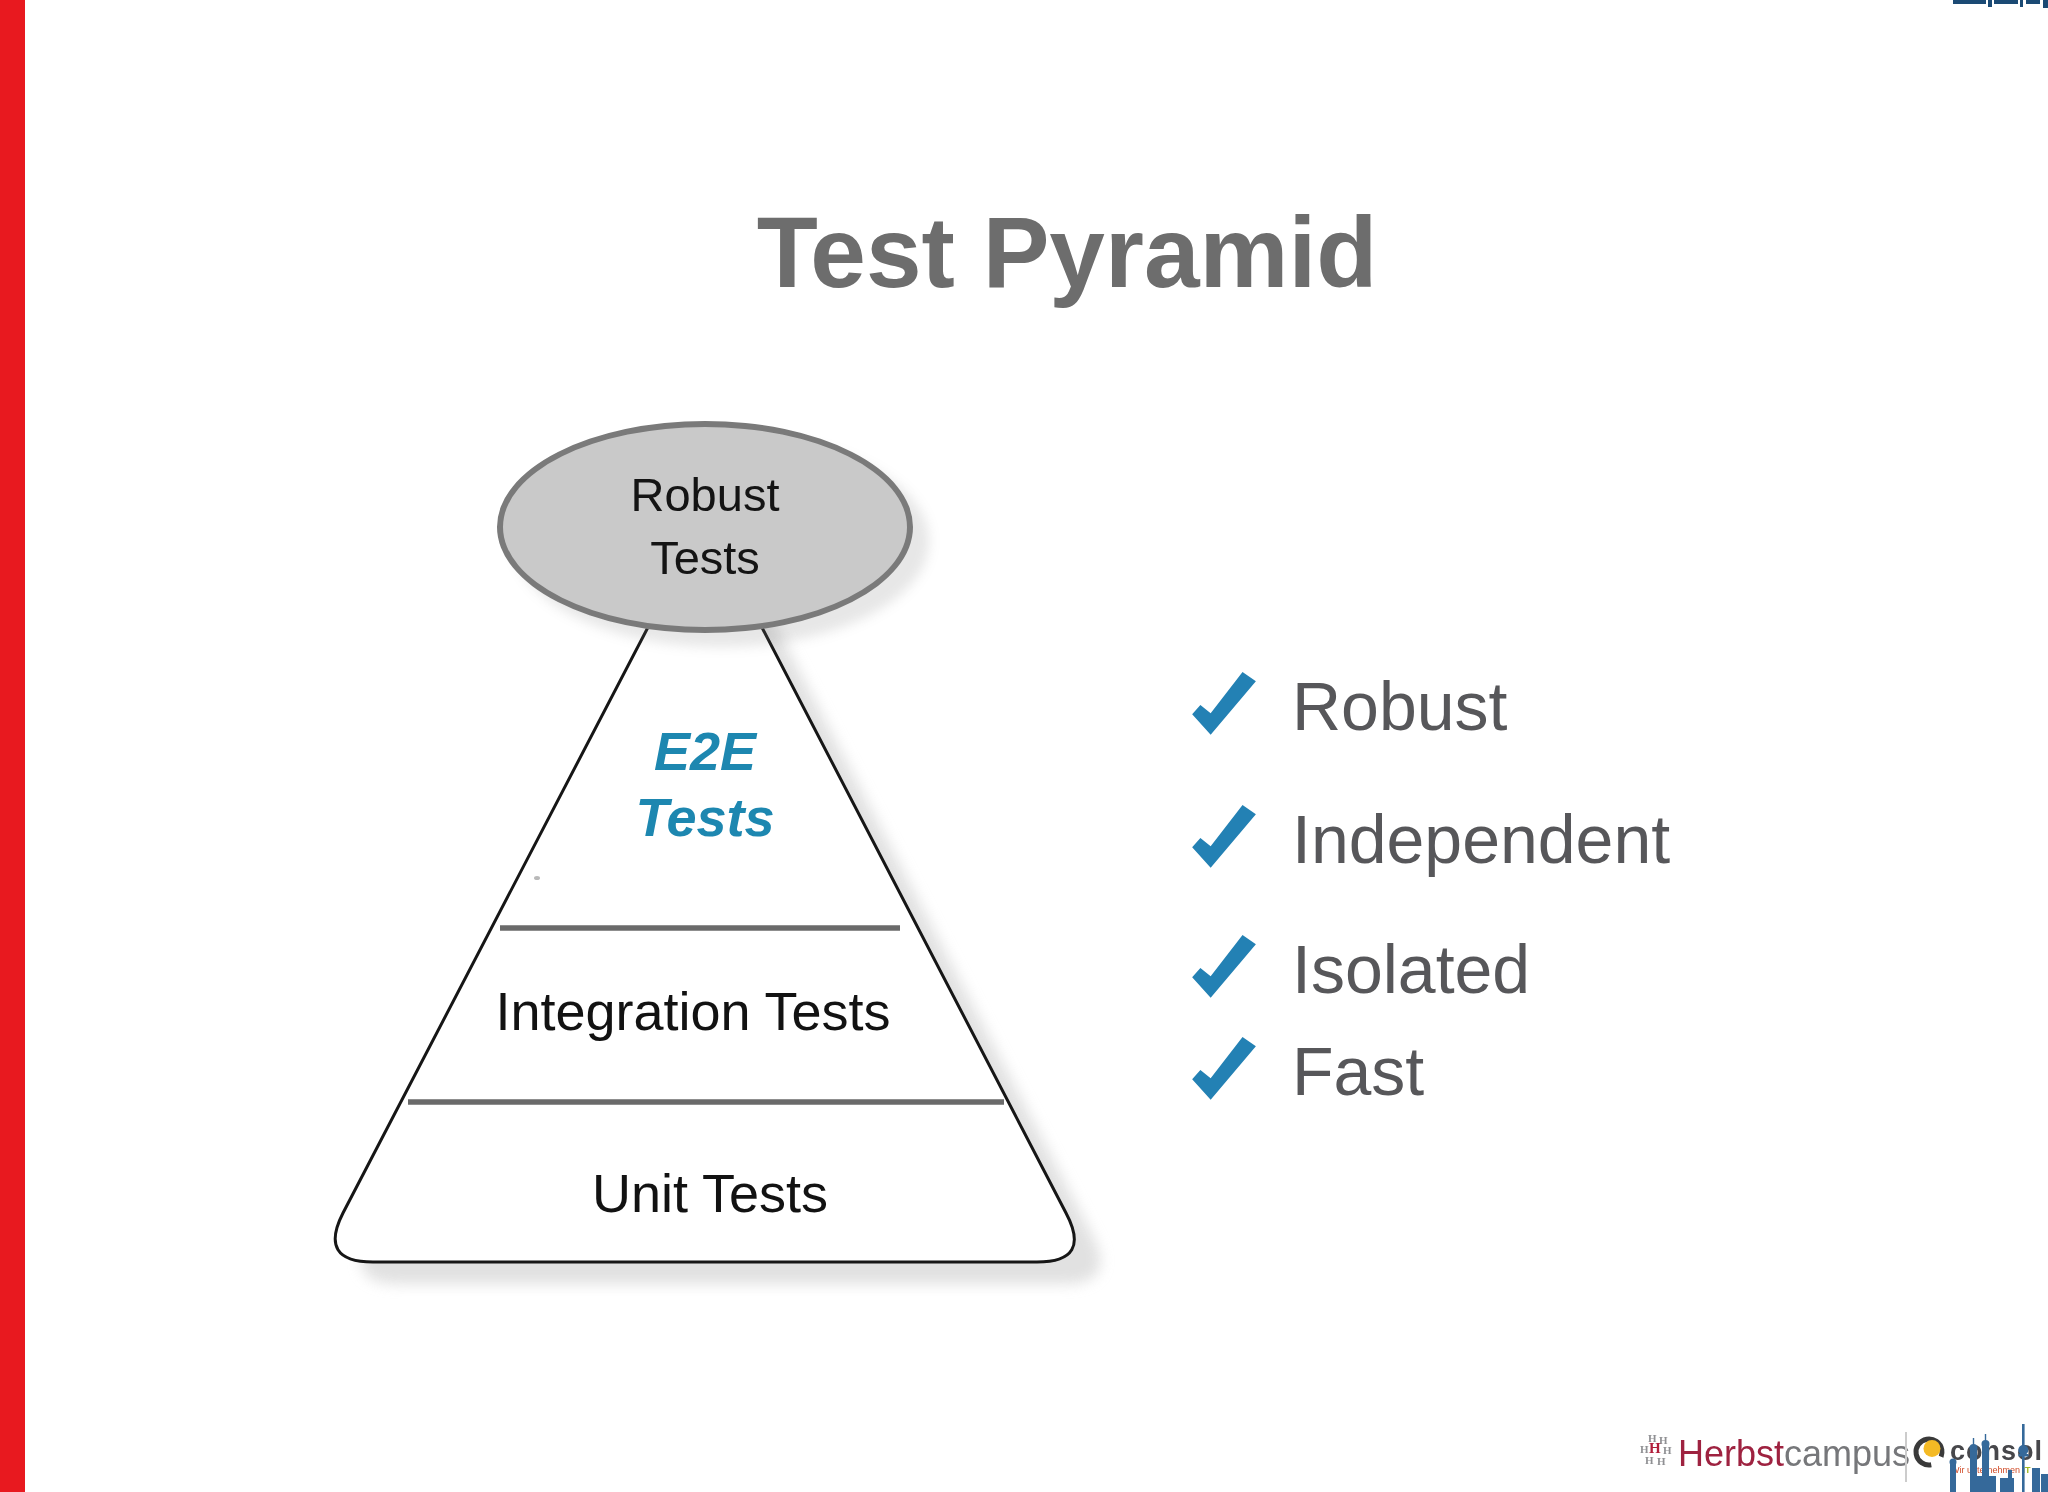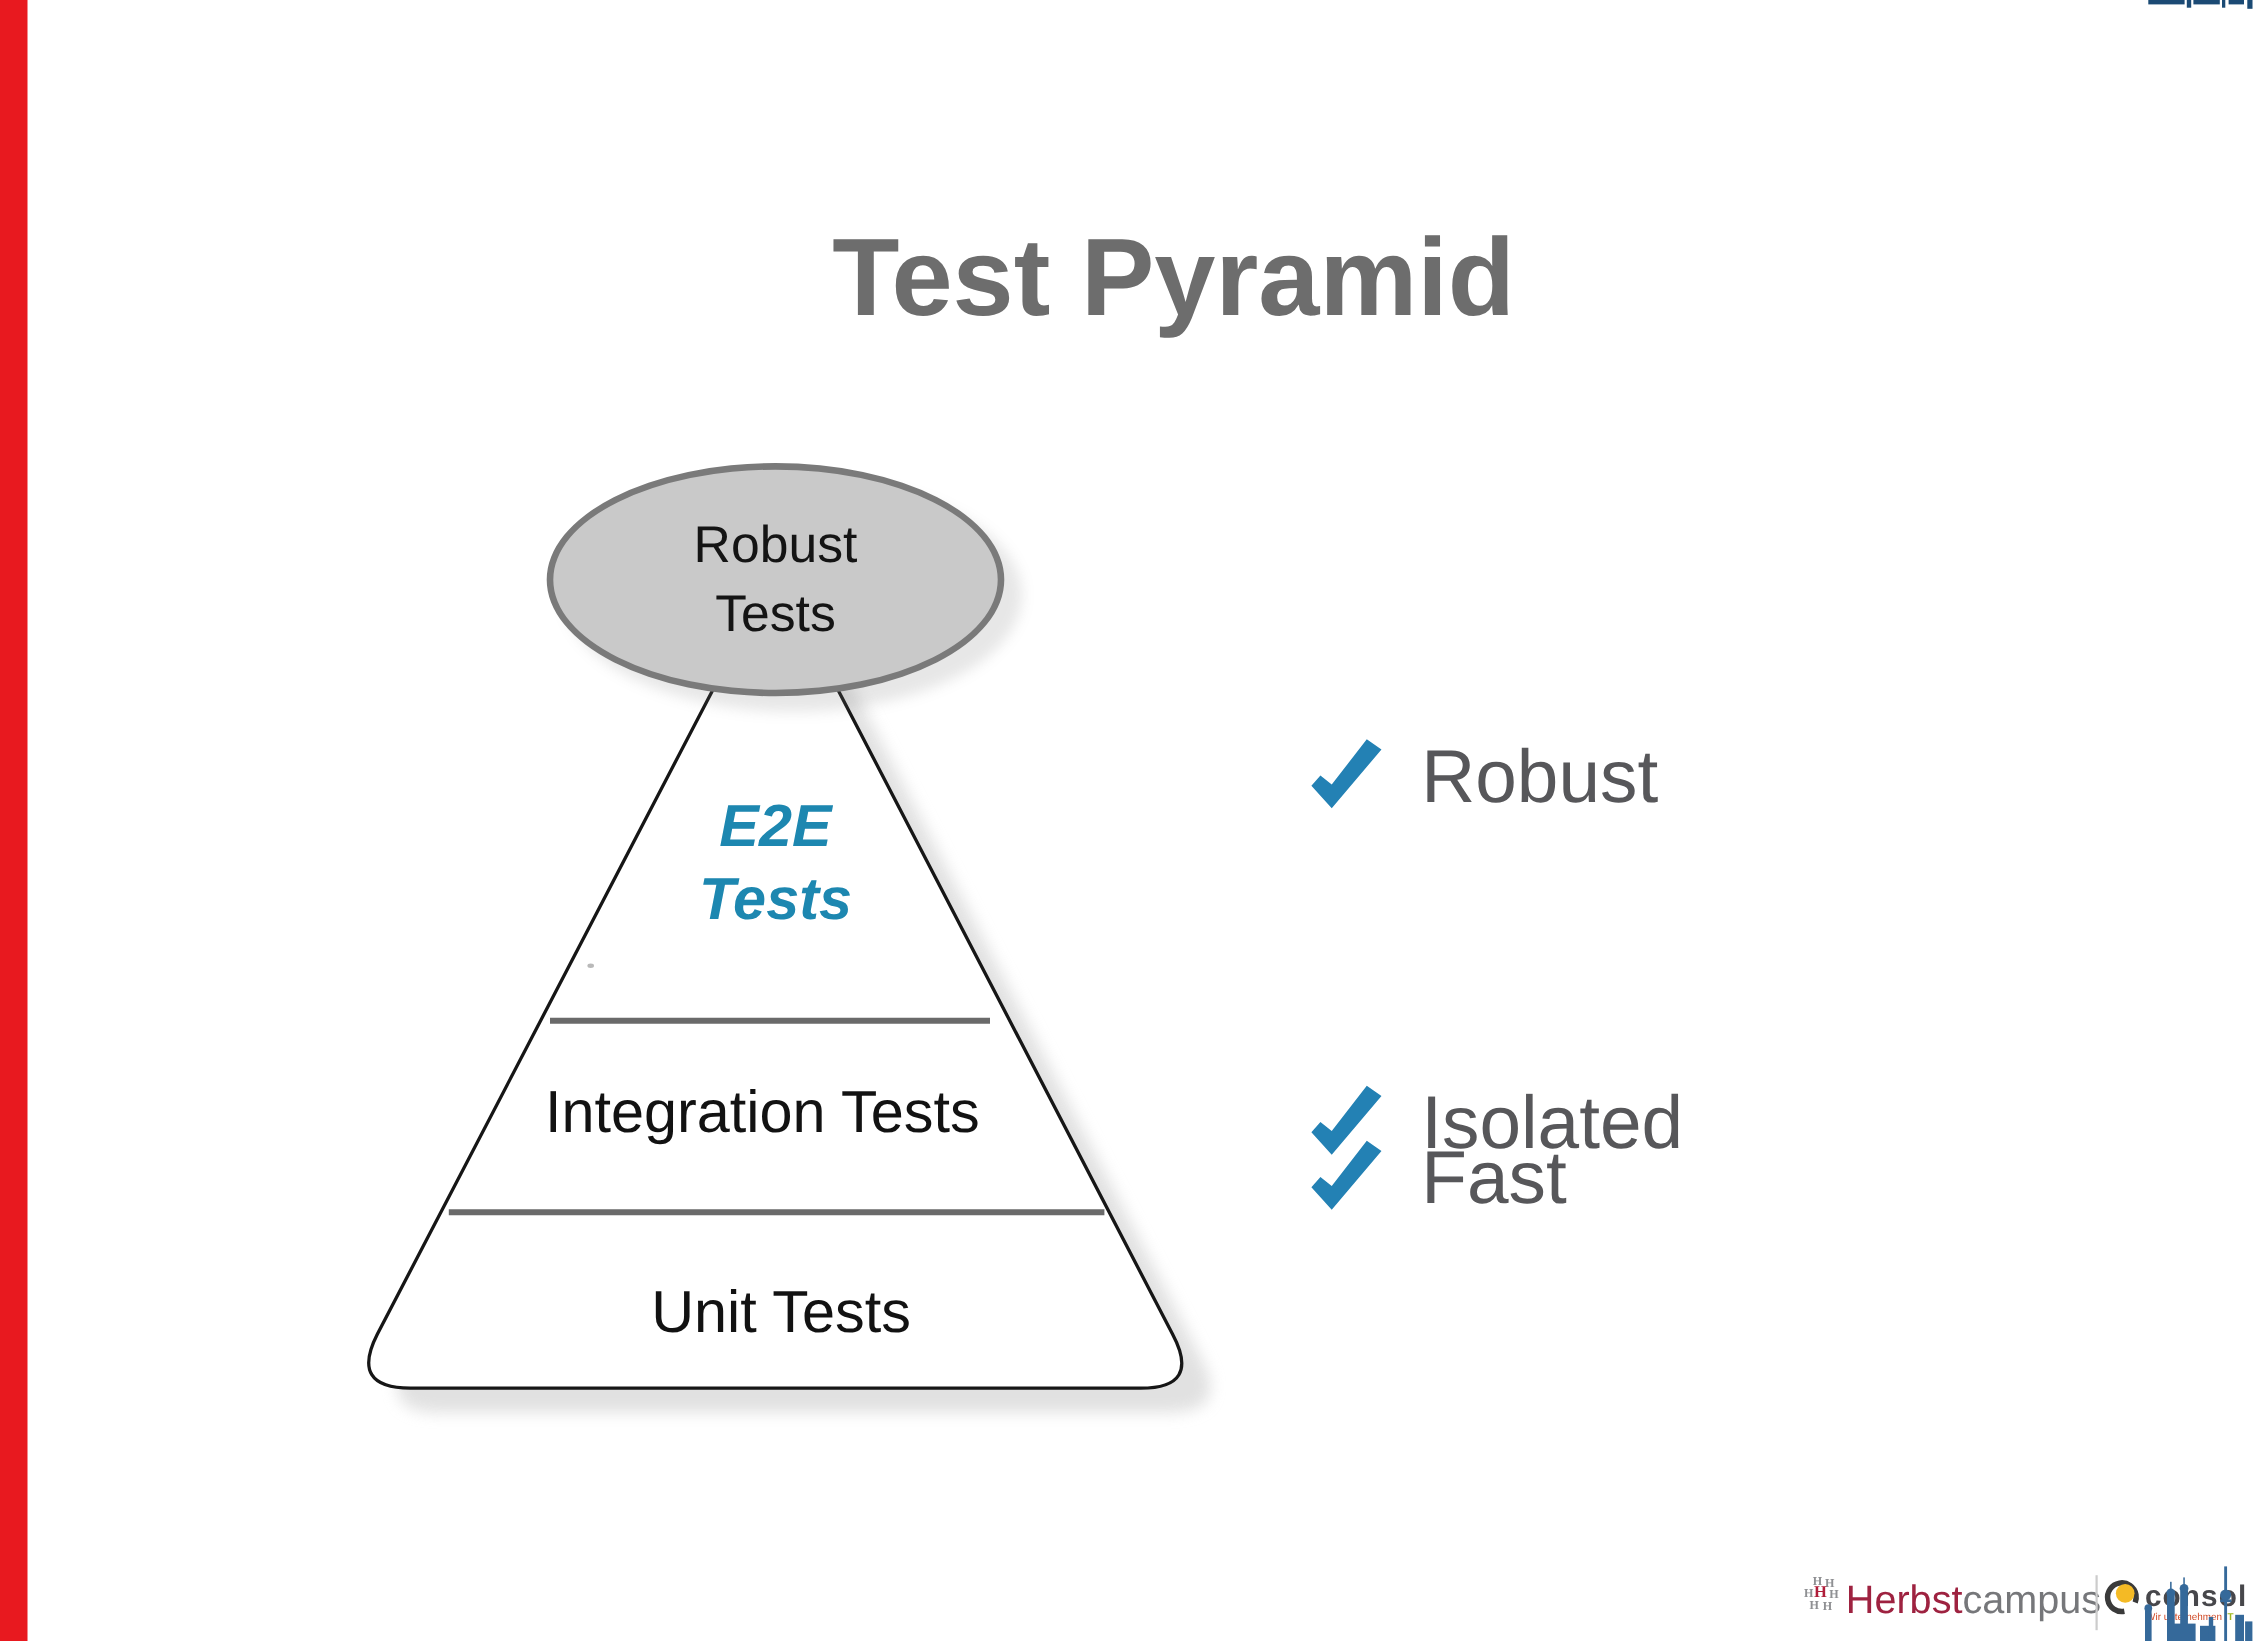--- a/index.html
+++ b/index.html
@@ -94,21 +94,27 @@
   <div class="lbl integration-label">Integration Tests</div>
   <div class="lbl unit-label">Unit Tests</div>
   <div class="abs speck"></div>
 
   <div class="check-row" style="top:669px;">
     <svg width="74" height="74" viewBox="0 0 72 72">
       <path d="M6 44 L24 64 L68 12 L55 3 L24 43 L14 35 Z" fill="#2381b4"></path>
     </svg>
     <span class="txt">Robust</span>
   </div>
-  <div class="check-row" style="top:984px;text-align:right;">
+  <div class="check-row" style="top:802px;">
+    <svg width="74" height="74" viewBox="0 0 72 72">
+      <path d="M6 44 L24 64 L68 12 L55 3 L24 43 L14 35 Z" fill="#2381b4"></path>
+    </svg>
+    <span class="txt">Independent</span>
+  </div>
+  <div class="check-row" style="top:932px;text-align:right;">
     <svg width="74" height="74" viewBox="0 0 72 72">
       <path d="M6 44 L24 64 L68 12 L55 3 L24 43 L14 35 Z" fill="#2381b4"></path>
     </svg>
     <span class="txt">Isolated</span>
   </div>
   <div class="check-row" style="top:1034px;">
     <svg width="74" height="74" viewBox="0 0 72 72">
       <path d="M6 44 L24 64 L68 12 L55 3 L24 43 L14 35 Z" fill="#2381b4"></path>
     </svg>
     <span class="txt">Fast</span>

